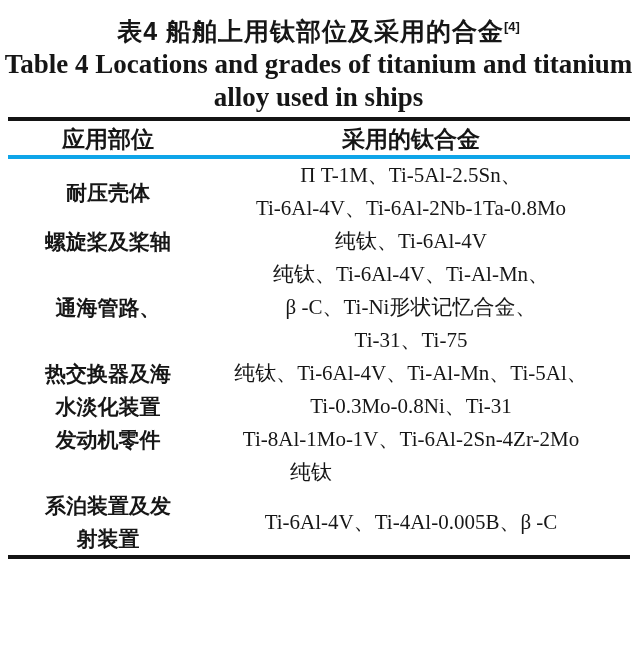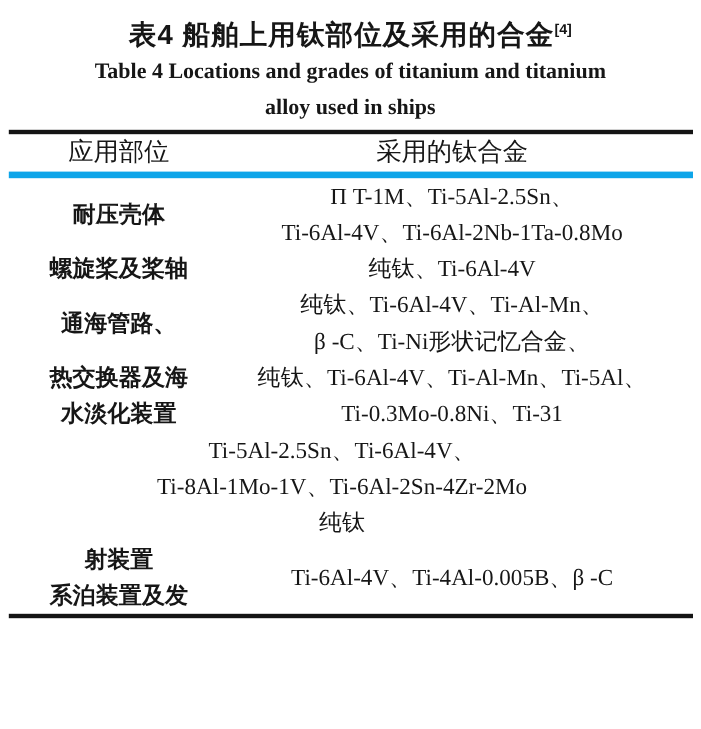--- a/index.html
+++ b/index.html
@@ -18,36 +18,36 @@
     font-family: "Liberation Sans", sans-serif;
     font-weight: bold;
     font-size: 25px;
     line-height: 34px;
     letter-spacing: 1px;
   }
   .title-zh sup { font-size: 13px; font-weight: bold; letter-spacing: 0; }
   .title-en {
     font-family: "Liberation Serif", serif;
     font-weight: bold;
-    font-size: 20px;
+    font-size: 27px;
     line-height: 33px;
   }
 
   
   .tbl {
     margin: 3px 7px 0 8px;
     border-top: 4px solid #141414;
     border-bottom: 4px solid #141414;
   }
   .thead {
     display: flex;
-    align-items: flex-start;
+    align-items: flex-end;
     height: 34px;
-    border-bottom: 6px solid #0ea5e9;
-    font-weight: 400;
+    border-bottom: 4px solid #0ea5e9;
+    font-weight: 700;
     font-size: 23px;
   }
   .hcell1 { width: 200px; text-align: center; }
   .hcell2 { flex: 1; text-align: center; padding-right: 16px; }
 
   .row { display: flex; align-items: center; }
   .c1 {
     width: 200px;
     text-align: center;
     font-family: "Liberation Sans", sans-serif;
@@ -103,51 +103,54 @@
       </div>
     </div>
 
     <div class="row">
       <div class="c1">
         <div>通海管路、</div>
       </div>
       <div class="c2">
         <div>纯钛、Ti-6Al-4V、Ti-Al-Mn、</div>
         <div>β -C、Ti-Ni形状记忆合金、</div>
+        <div>Ti-31、Ti-75</div>
       </div>
     </div>
 
     <div class="row">
       <div class="c1">
         <div>热交换器及海</div>
         <div>水淡化装置</div>
       </div>
       <div class="c2">
         <div>纯钛、Ti-6Al-4V、Ti-Al-Mn、Ti-5Al、</div>
         <div>Ti-0.3Mo-0.8Ni、Ti-31</div>
       </div>
     </div>
 
     <div class="row">
+      <div class="c1">
+        <div>发动机零件</div>
+      </div>
       <div class="c2">
-        <div>Ti-5Al-2.5Sn、Ti-6Al-4V、</div>
         <div>Ti-8Al-1Mo-1V、Ti-6Al-2Sn-4Zr-2Mo</div>
       </div>
     </div>
 
     <div class="row">
       <div class="c2">
         <div>纯钛</div>
       </div>
     </div>
 
     <div class="row">
       <div class="c1">
+        <div>系泊装置及发</div>
         <div>射装置</div>
-        <div>系泊装置及发</div>
       </div>
       <div class="c2">
         <div>Ti-6Al-4V、Ti-4Al-0.005B、β -C</div>
       </div>
     </div>
 
   </div>
 </div>
 
 </body></html>

